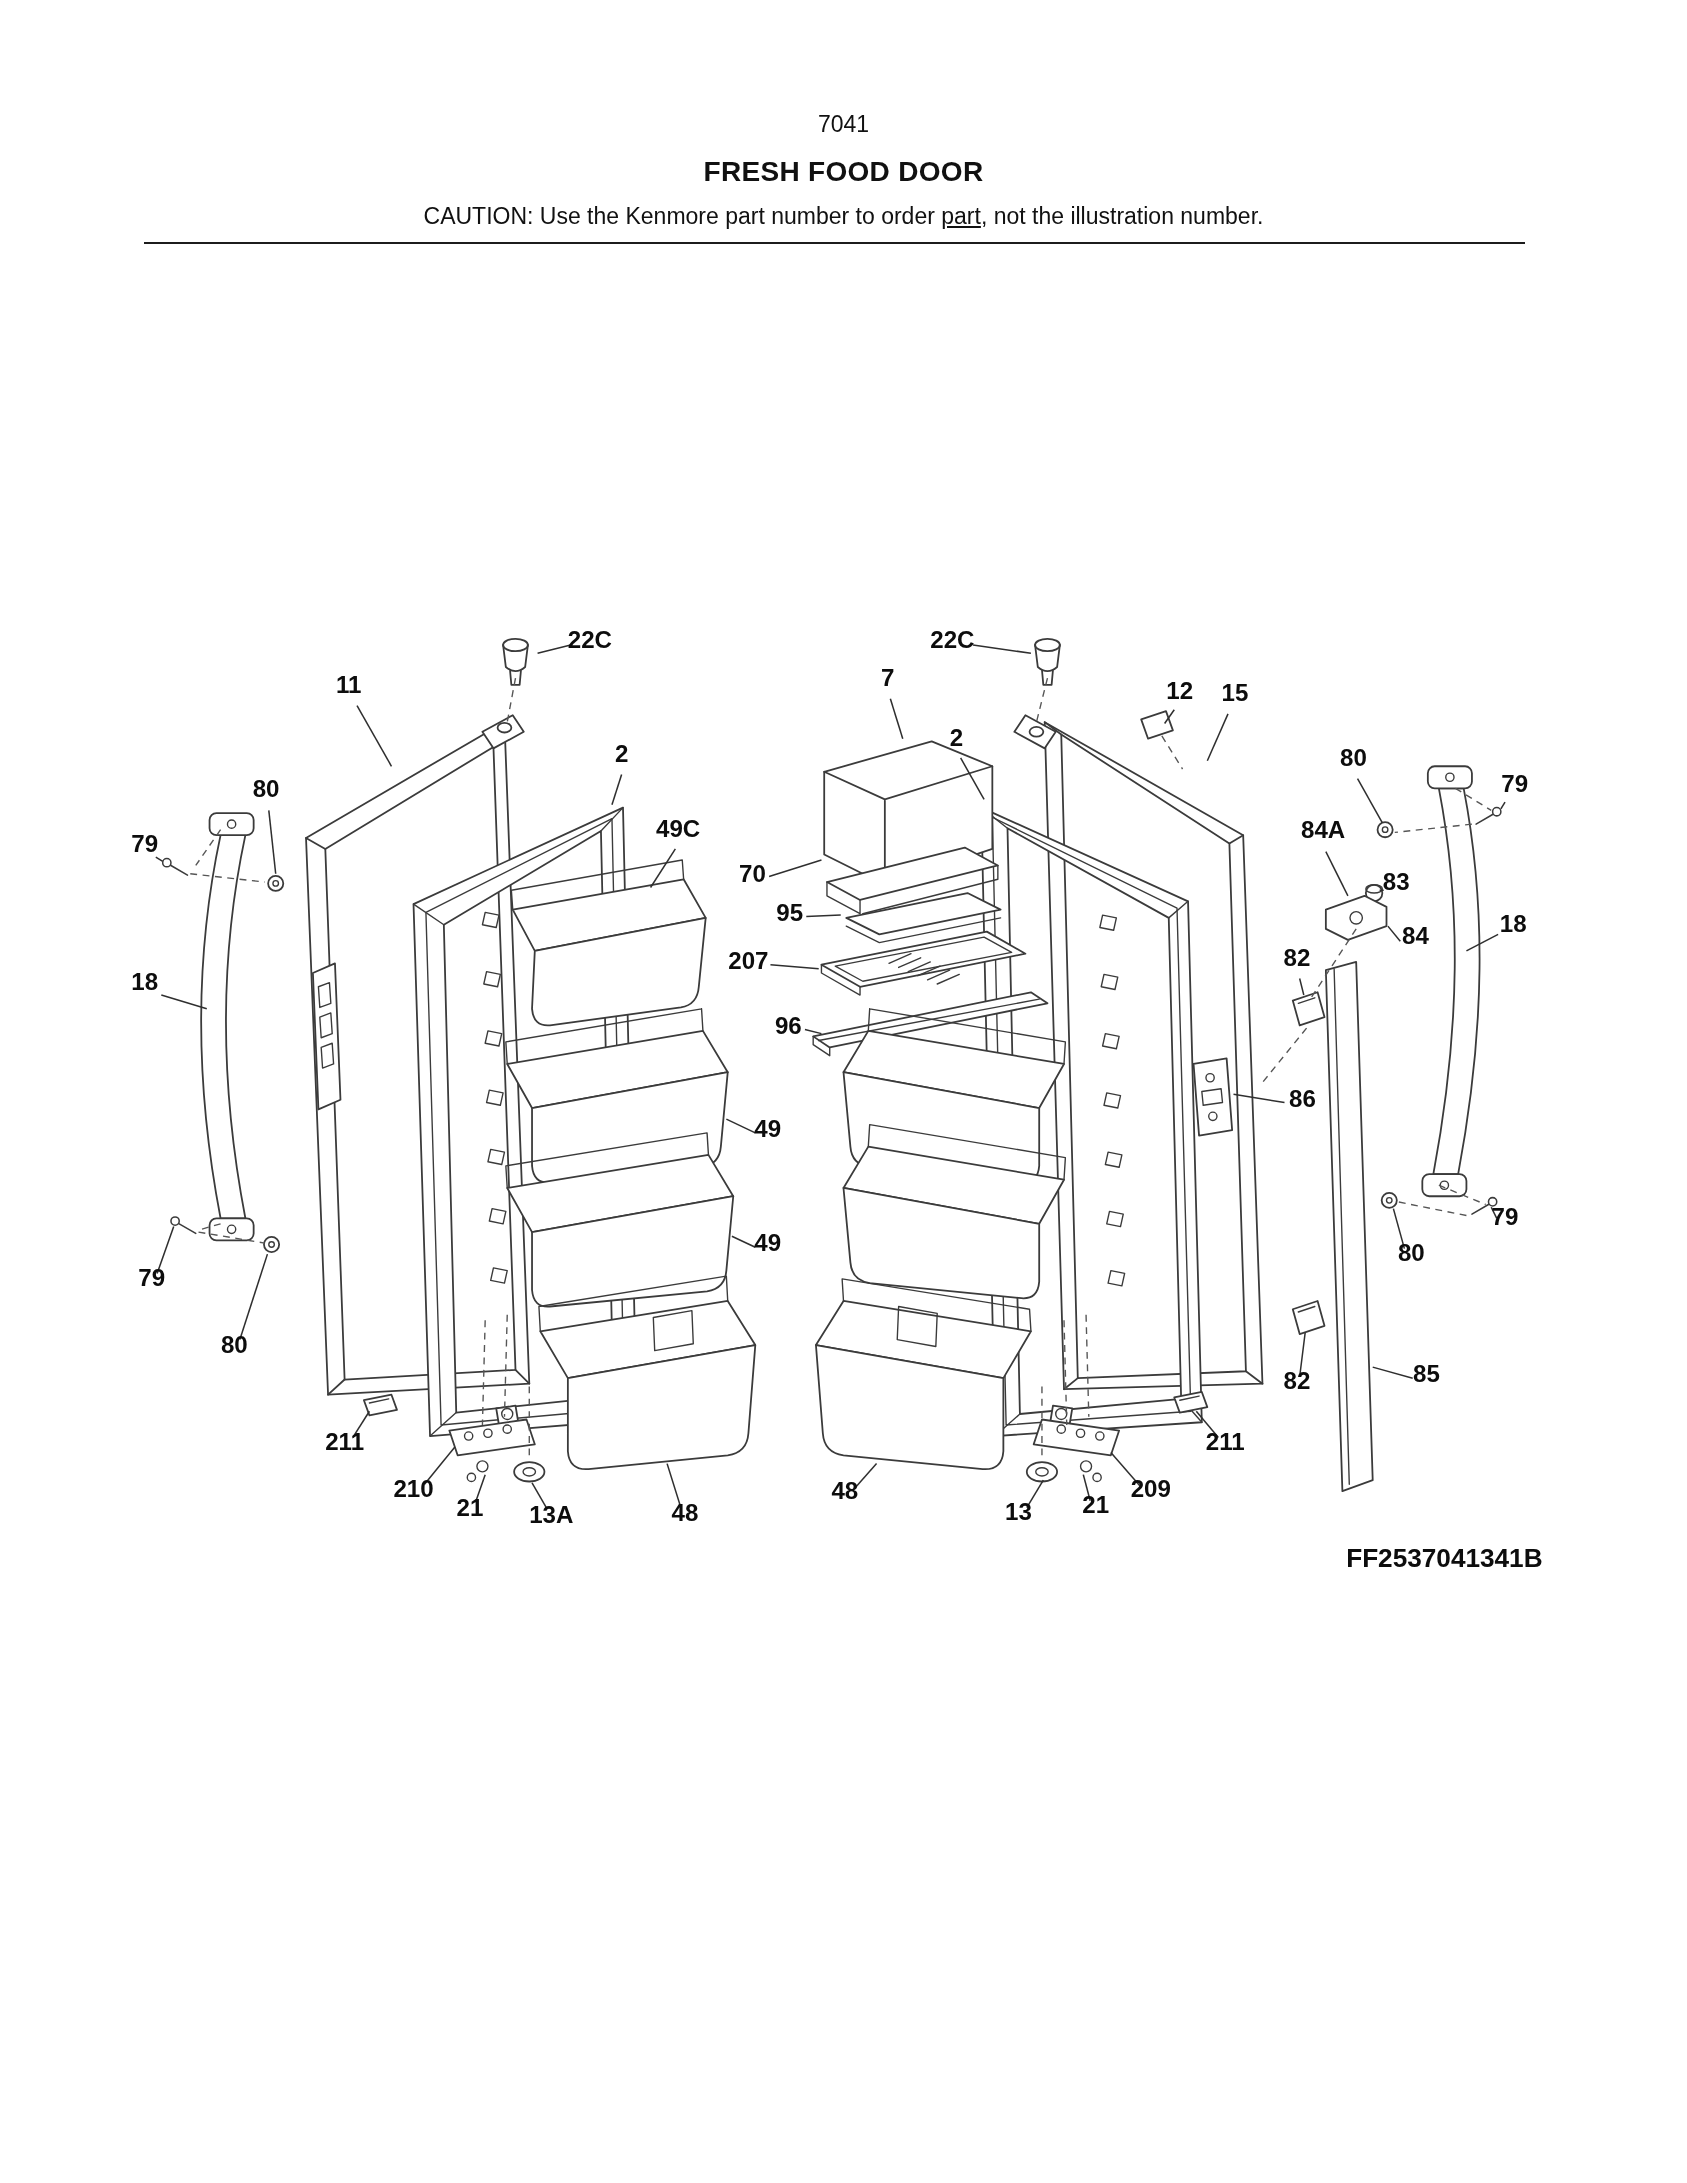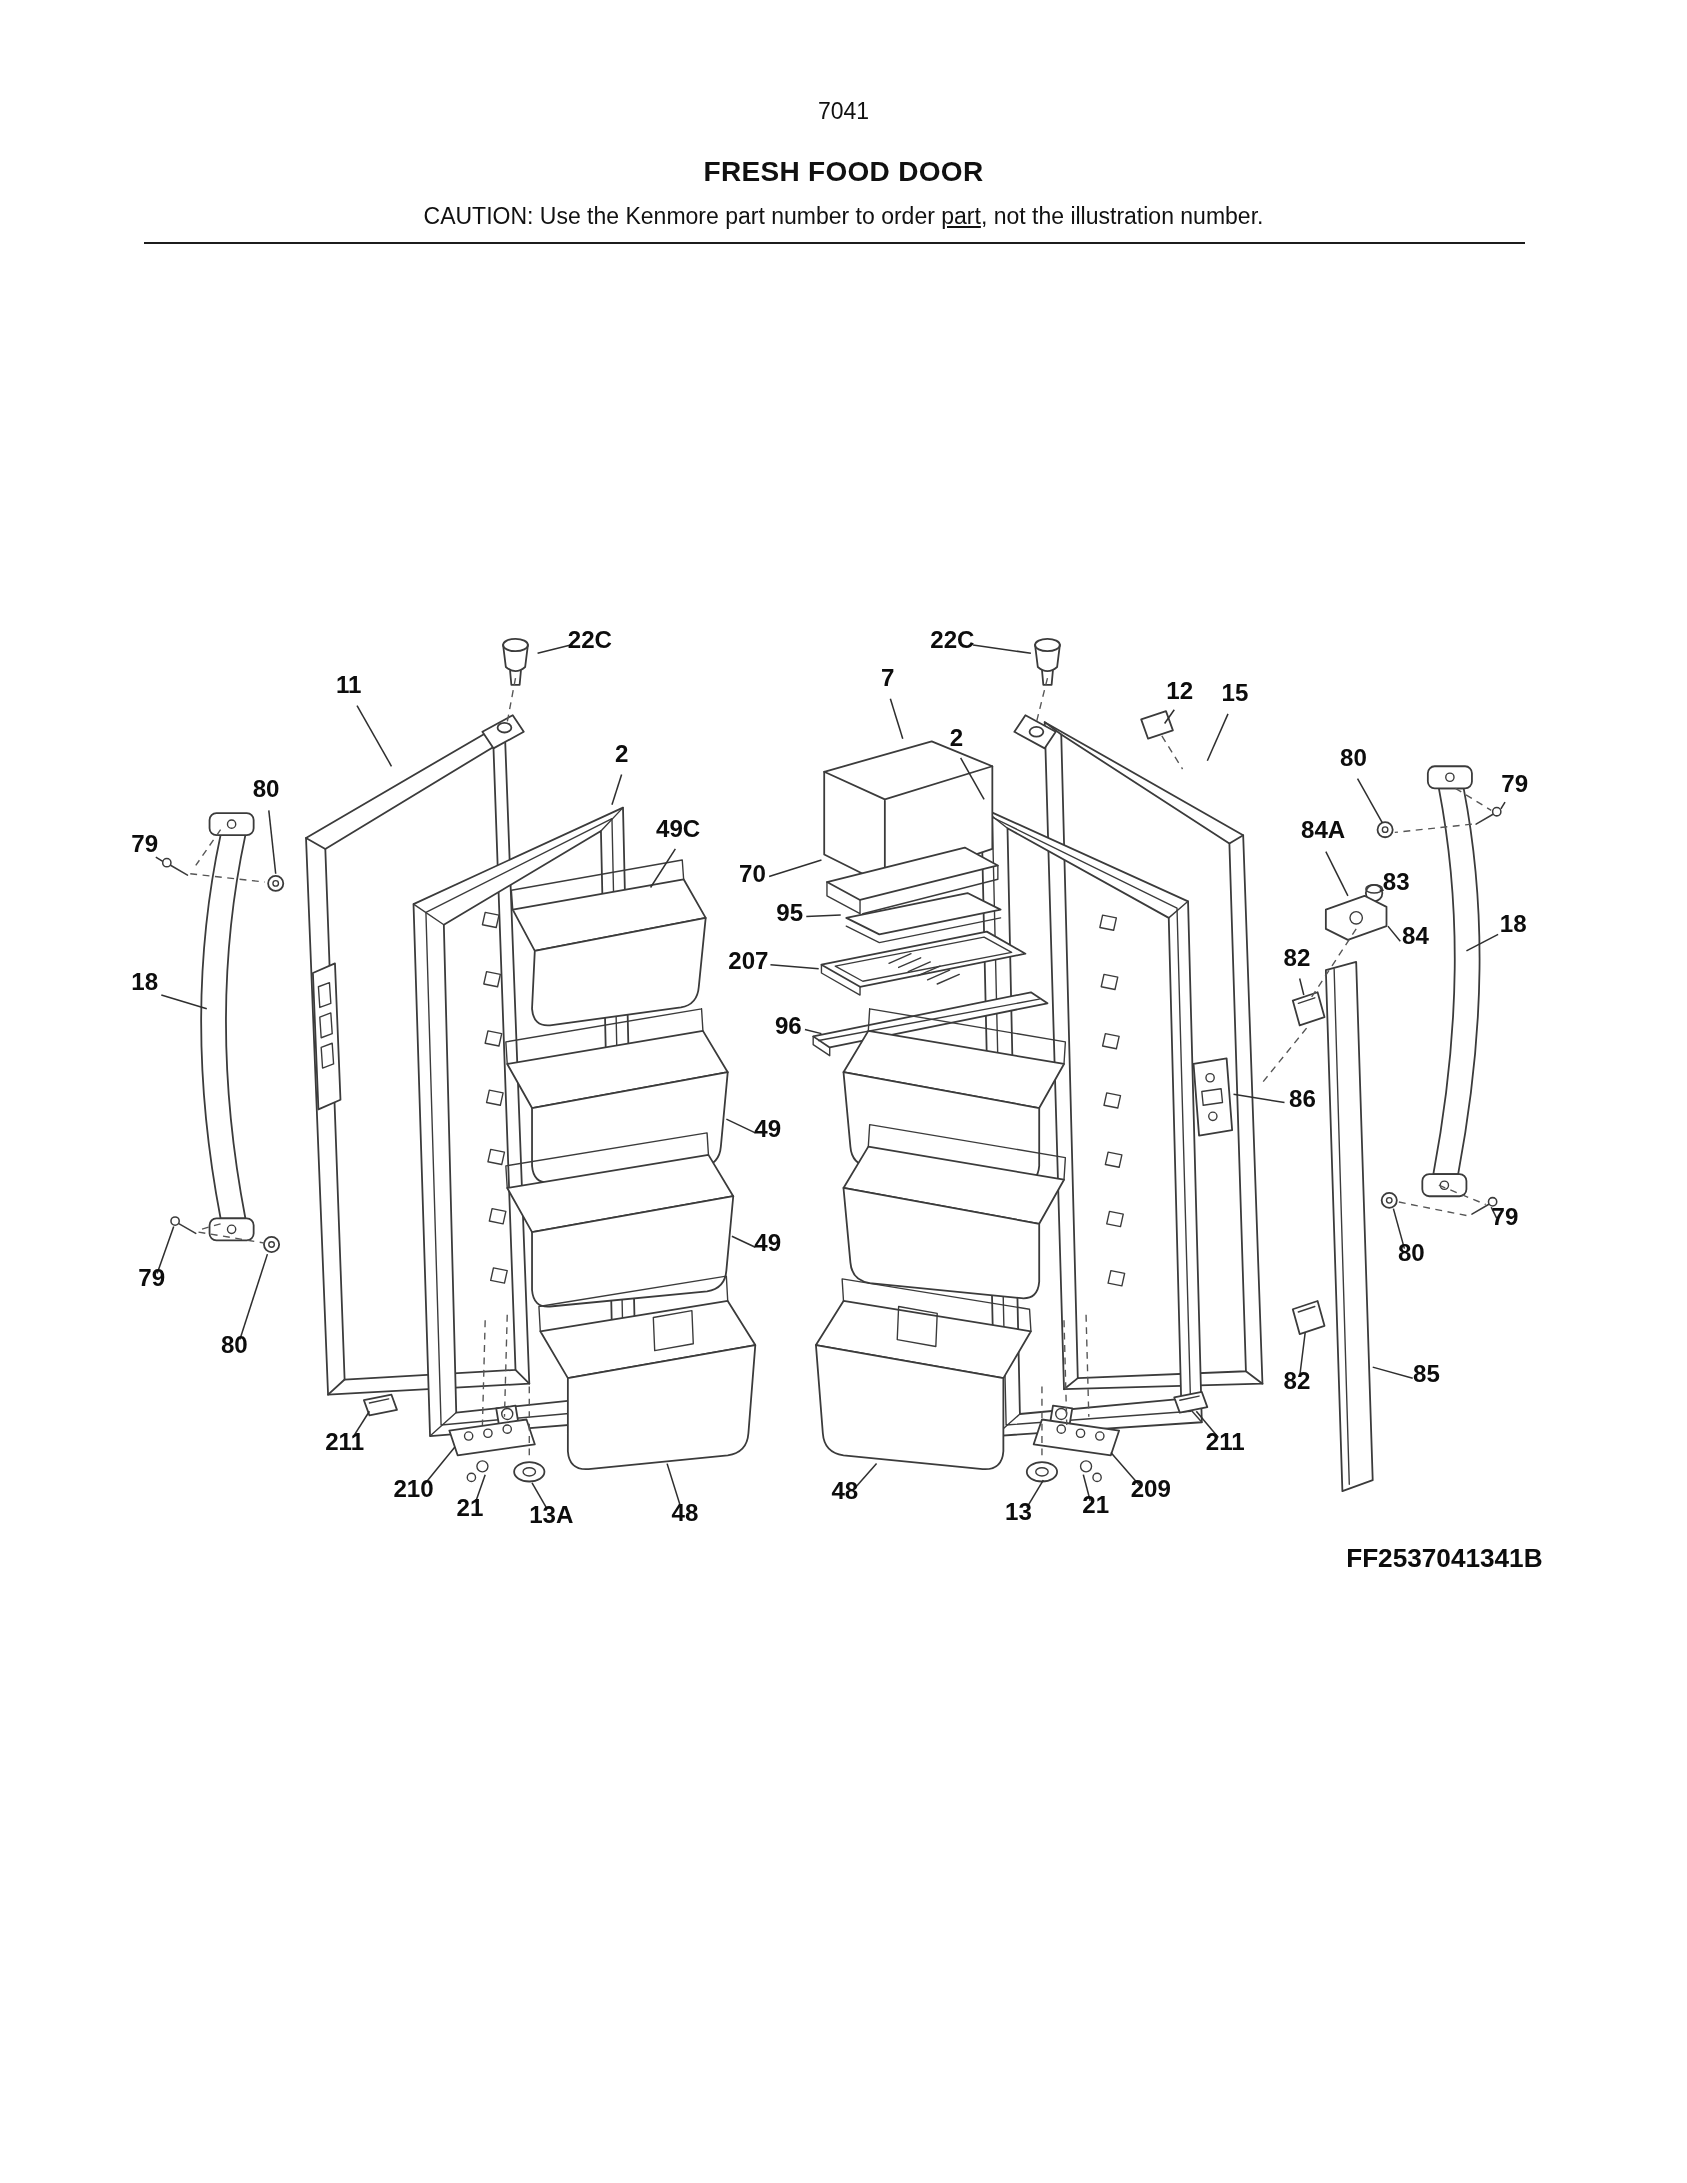--- a/index.html
+++ b/index.html
@@ -6,21 +6,21 @@
   .page{
     position:relative;
     width:1687px;
     height:2183px;
     background:#ffffff;
     font-family:"Liberation Sans", sans-serif;
     color:#111;
     overflow:hidden;
   }
   .hdr{position:absolute;left:0;width:100%;text-align:center;line-height:1.1;}
-  #page-number{top:99px;font-size:23px;font-weight:400;}
+  #page-number{top:112px;font-size:23px;font-weight:400;}
   #doc-title{top:157px;font-size:28px;font-weight:700;letter-spacing:0.3px;}
   #caution-line{top:204px;font-size:23px;font-weight:400;}
   #caution-line .u{text-decoration:underline;}
   .rule{
     position:absolute;top:242px;left:144px;width:1381px;height:0;
     border-top:2px solid #1c1c1c;
   }
   svg.art-svg{position:absolute;left:0;top:0;width:1687px;height:2183px;}
   .art path,.art ellipse,.art circle,.art rect,.art line{vector-effect:none;}
   text.callout{

